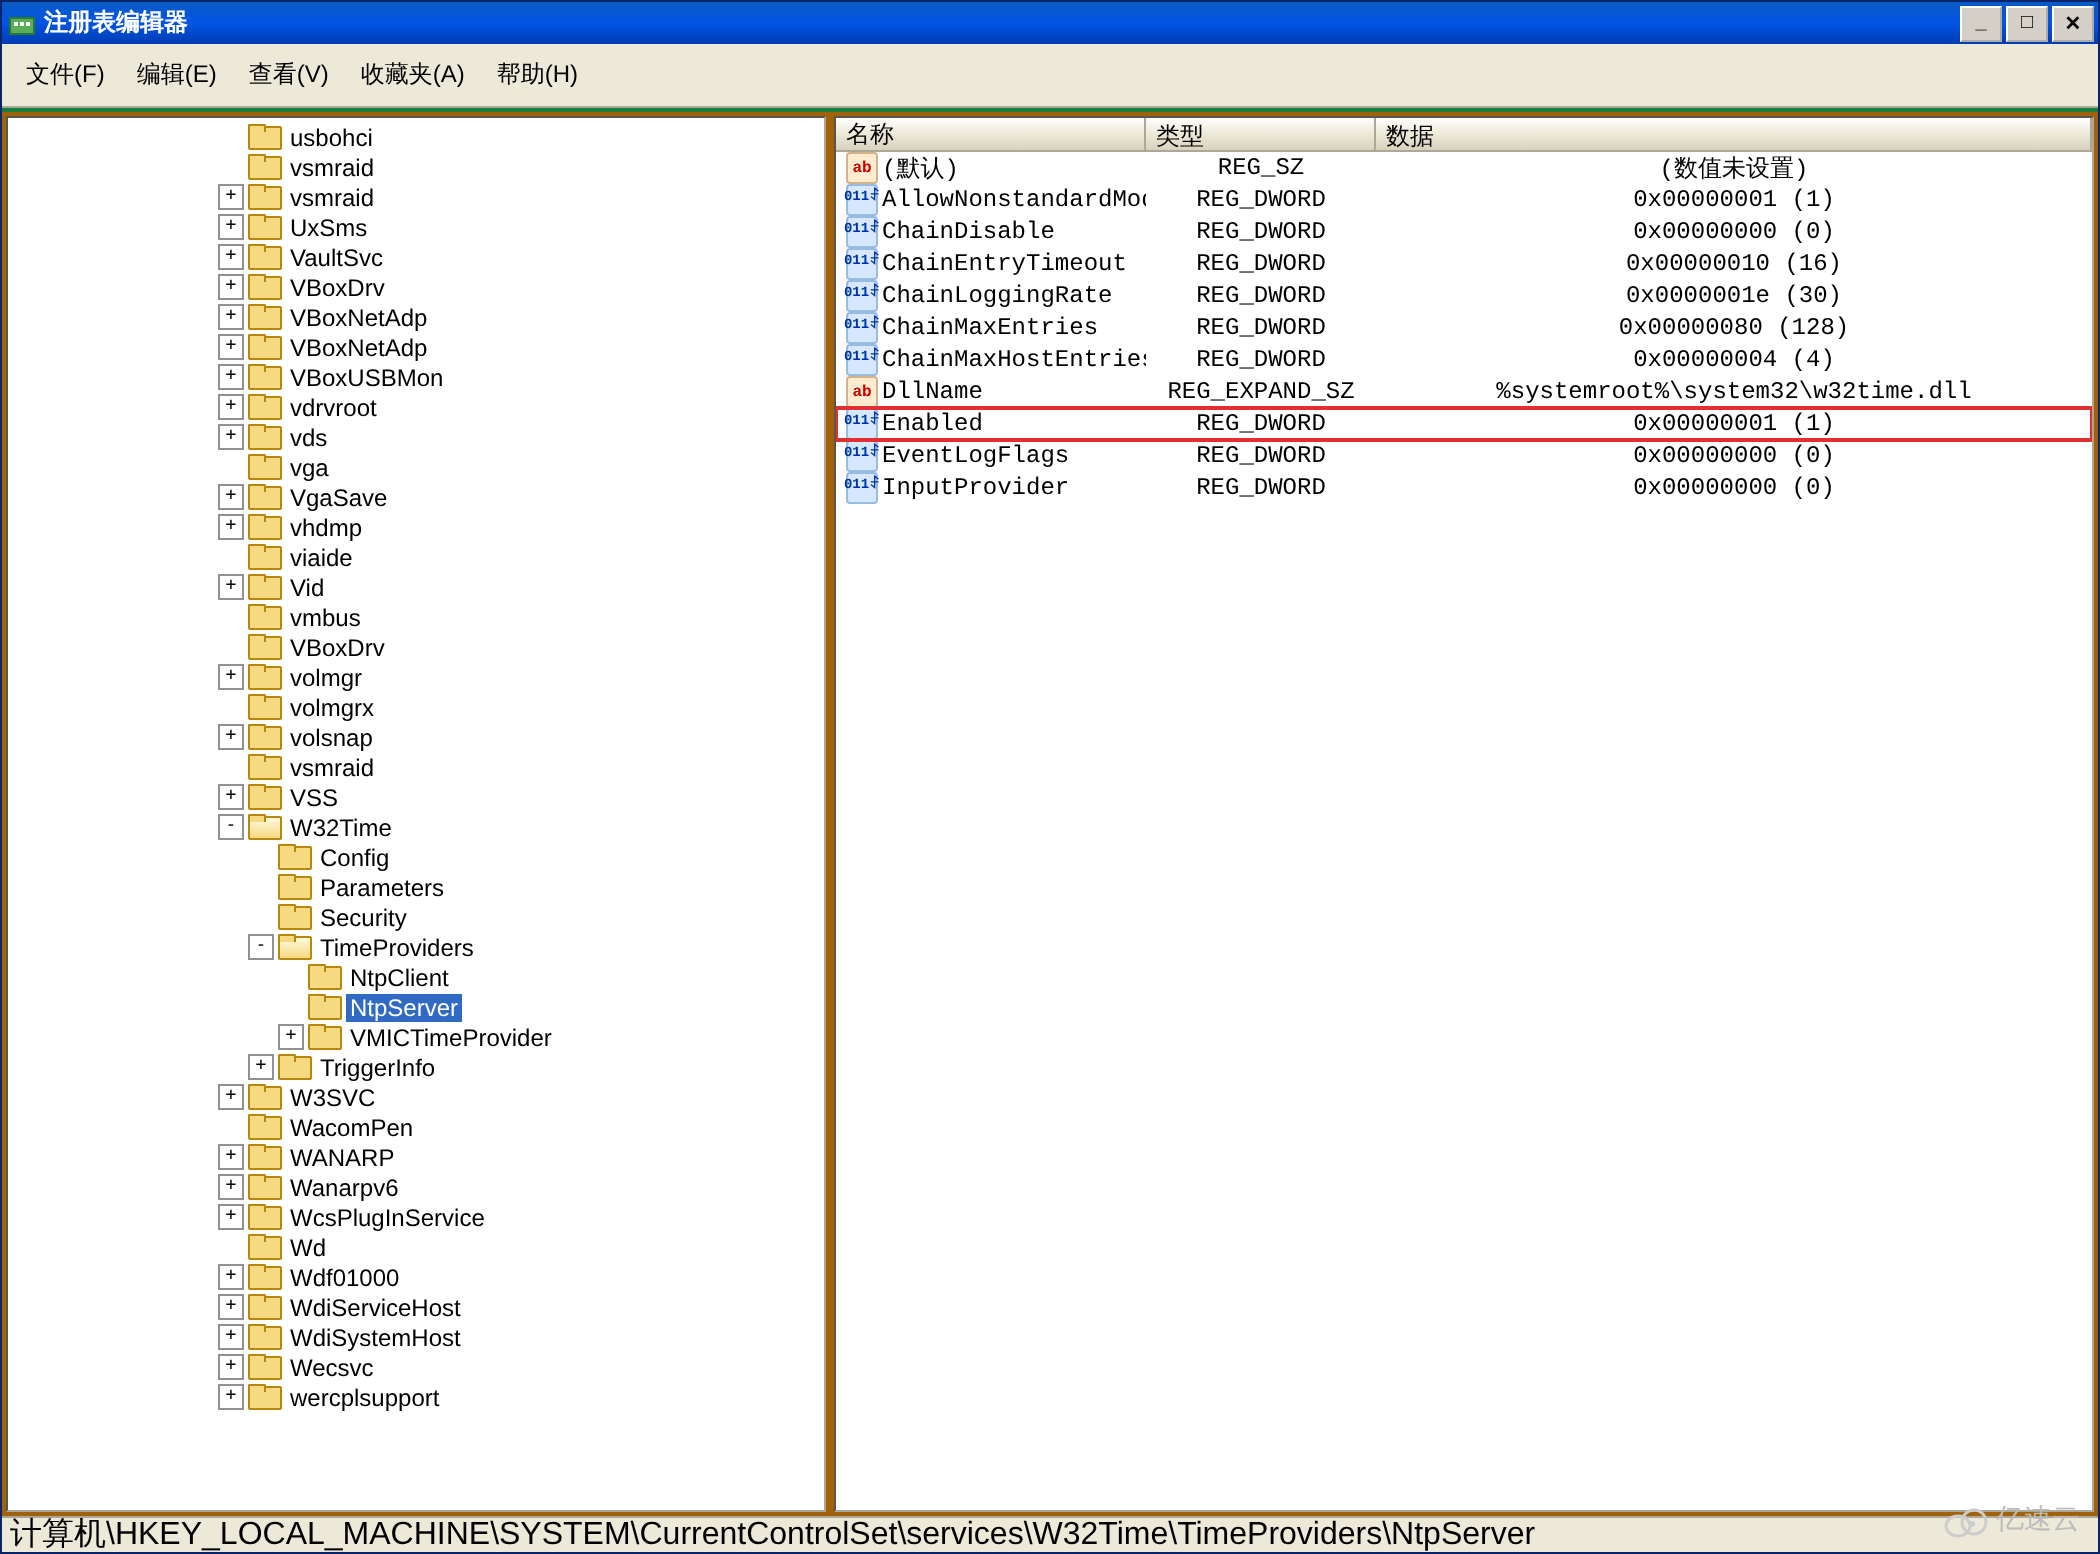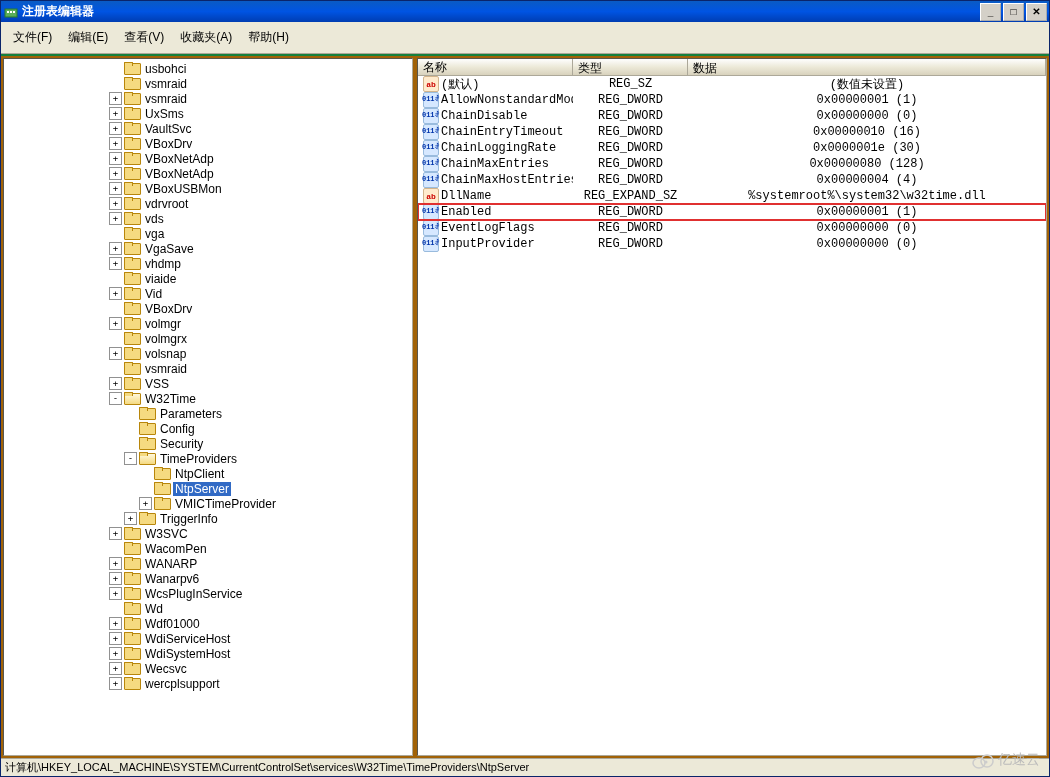--- a/index.html
+++ b/index.html
@@ -33,21 +33,21 @@
     .list-row.highlighted { outline: 2px solid #E03030; outline-offset: -1px; }
     .list-cell { padding: 4px 5px; overflow: hidden; text-overflow: ellipsis; white-space: nowrap; font-family: "SimSun", "Courier New", monospace; text-align: center; }
     .val-icon { width: 16px; height: 16px; display: inline-flex; align-items: center; justify-content: center; margin-right: 2px; font-size: 8px; font-weight: bold; border-radius: 2px; flex-shrink: 0; }
     .val-sz { background: #FFEBCD; color: #CC0000; border: 1px solid #D2B48C; }
     .val-sz::before { content: "ab"; }
     .val-dw { background: #D6E8FF; color: #0033AA; border: 1px solid #99BBDD; font-size: 7px; }
     .val-dw::before { content: "011\A110"; white-space: pre; line-height: 0.8; }
     .col-name { width: 155px; display: flex; align-items: center; }
     .col-type { width: 115px; }
     .col-data { flex: 1; }
-    .statusbar { height: 18px; background: #ECE9D8; border-top: 1px solid #ACA899; padding: 1px 4px; font-size: 11px; display: flex; align-items: center; }
+    .statusbar { height: 18px; background: #ECE9D8; border-top: 1px solid #ACA899; padding: 1px 4px; font-size: 16px; display: flex; align-items: center; }
     .watermark { position: absolute; bottom: 8px; right: 10px; color: #bbb; font-size: 14px; display: flex; align-items: center; gap: 4px; pointer-events: none; }
   </style>
 </head>
 <body>
 
 <div class="window">
   <div class="titlebar">
     <span class="titlebar-icon">
       <svg width="14" height="14" viewBox="0 0 14 14">
           <rect x="1" y="4" width="12" height="8" fill="#5AAE5A" stroke="#2A7A2A"></rect>
@@ -168,20 +168,26 @@
           <div class="tree-row">
             <span class="tree-indent" style="width: 105px;"></span>
             <span class="tree-toggle">+</span>
             <span class="folder-icon"></span>
             <span class="tree-label">Vid</span>
           </div>
           <div class="tree-row">
             <span class="tree-indent" style="width: 105px;"></span>
             <span class="tree-toggle-empty"></span>
             <span class="folder-icon"></span>
+            <span class="tree-label">vmbus</span>
+          </div>
+          <div class="tree-row">
+            <span class="tree-indent" style="width: 105px;"></span>
+            <span class="tree-toggle-empty"></span>
+            <span class="folder-icon"></span>
             <span class="tree-label">VBoxDrv</span>
           </div>
           <div class="tree-row">
             <span class="tree-indent" style="width: 105px;"></span>
             <span class="tree-toggle">+</span>
             <span class="folder-icon"></span>
             <span class="tree-label">volmgr</span>
           </div>
           <div class="tree-row">
             <span class="tree-indent" style="width: 105px;"></span>
@@ -210,27 +216,27 @@
           <div class="tree-row">
             <span class="tree-indent" style="width: 105px;"></span>
             <span class="tree-toggle">-</span>
             <span class="folder-icon folder-open"></span>
             <span class="tree-label">W32Time</span>
           </div>
           <div class="tree-row">
             <span class="tree-indent" style="width: 120px;"></span>
             <span class="tree-toggle-empty"></span>
             <span class="folder-icon"></span>
+            <span class="tree-label">Config</span>
+          </div>
+          <div class="tree-row">
+            <span class="tree-indent" style="width: 120px;"></span>
+            <span class="tree-toggle-empty"></span>
+            <span class="folder-icon"></span>
             <span class="tree-label">Parameters</span>
-          </div>
-          <div class="tree-row">
-            <span class="tree-indent" style="width: 120px;"></span>
-            <span class="tree-toggle-empty"></span>
-            <span class="folder-icon"></span>
-            <span class="tree-label">Config</span>
           </div>
           <div class="tree-row">
             <span class="tree-indent" style="width: 120px;"></span>
             <span class="tree-toggle-empty"></span>
             <span class="folder-icon"></span>
             <span class="tree-label">Security</span>
           </div>
           <div class="tree-row">
             <span class="tree-indent" style="width: 120px;"></span>
             <span class="tree-toggle">-</span>

